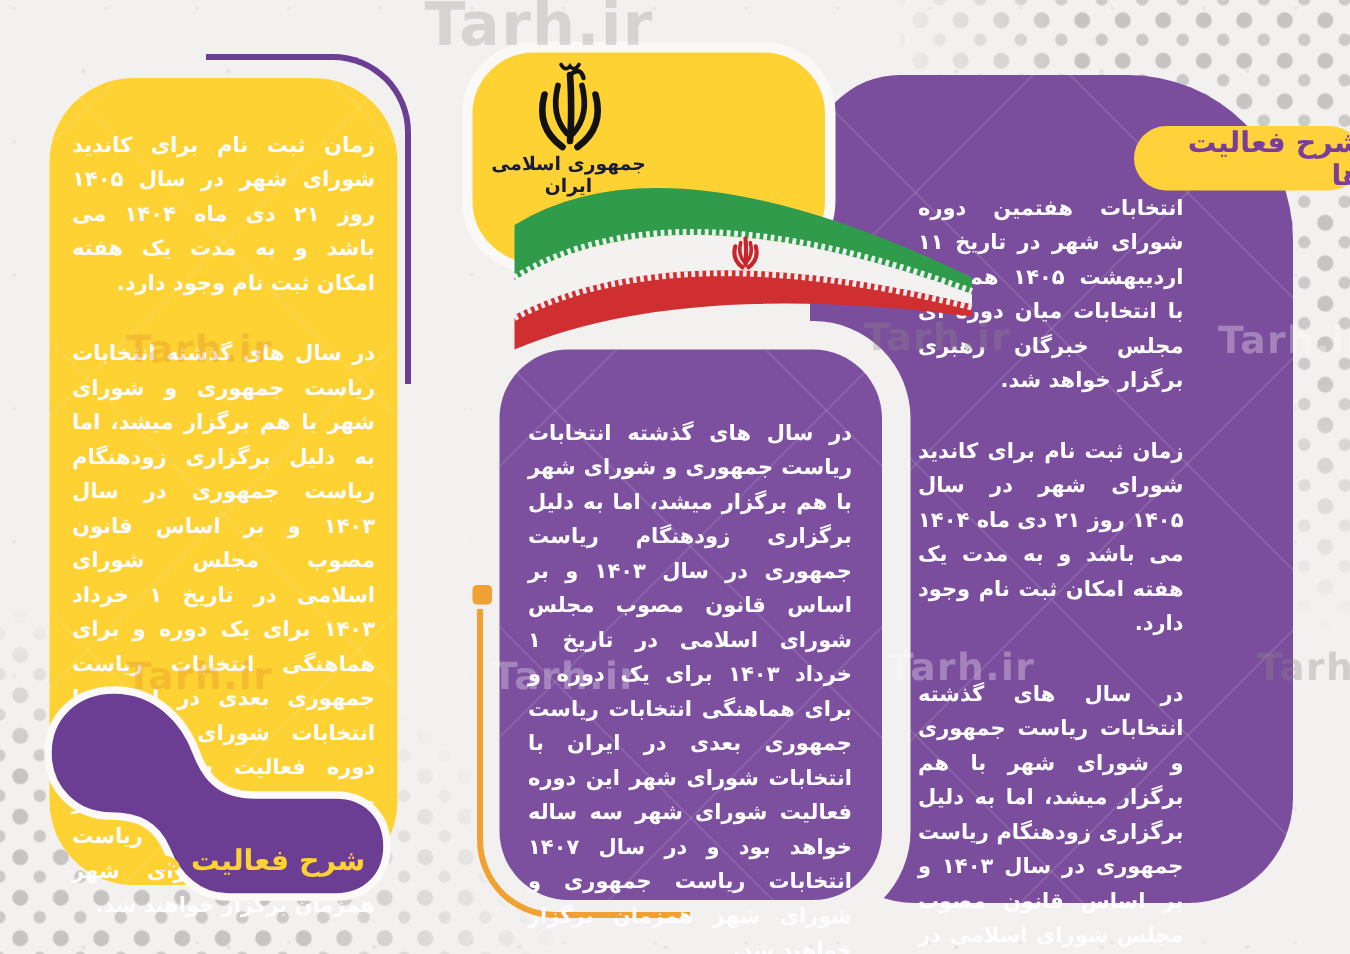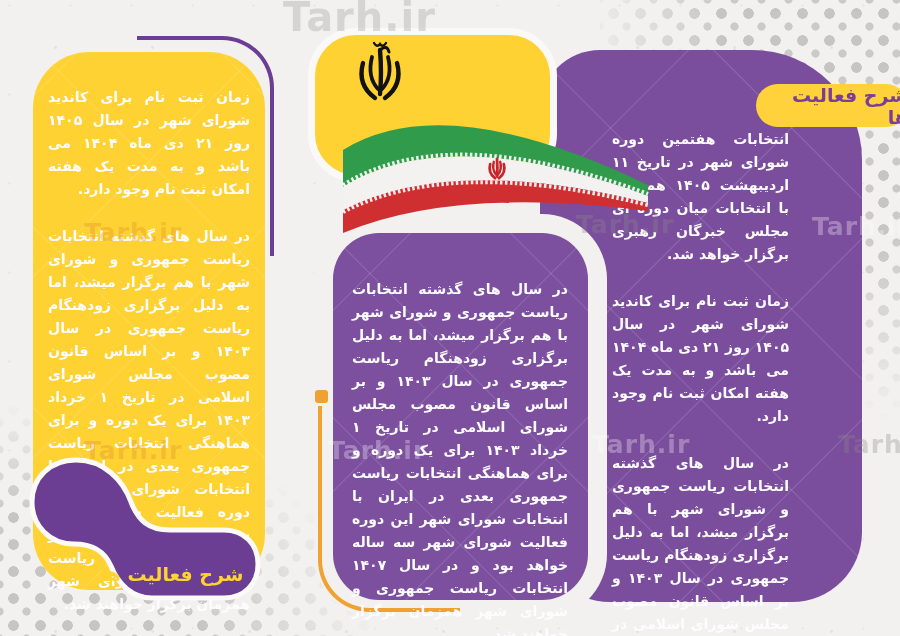--- a/index.html
+++ b/index.html
@@ -109,20 +109,21 @@
       <g fill="none" stroke="#121212" stroke-linecap="round">
         <path d="M -6,-32 Q -3,-27 0,-31 Q 3,-27 6,-32" stroke-width="2.4"></path>
         <path d="M 0,-25 Q 7,-31 9,-23" stroke-width="3"></path>
         <path d="M 0,-25 C 1,-13 1,8 0,19" stroke-width="4.4"></path>
         <path d="M -8,-18 Q -13,2 -2,14" stroke-width="3.8"></path>
         <path d="M 8,-18 Q 13,2 2,14" stroke-width="3.8"></path>
         <path d="M -17,-12 Q -23,10 -5,23" stroke-width="4.4"></path>
         <path d="M 17,-12 Q 23,10 5,23" stroke-width="4.4"></path>
       </g>
     </svg>
+    <div class="logo-name">جمهوری اسلامی ایران</div>
   </div>
 
   <svg class="abs flag-svg" viewBox="0 0 325 130">
     <path d="M13,38 Q115,-25 318,73 L318,84 Q118,10 13,75 Z" fill="#2F9B4B"></path>
     <path d="M13,75 Q118,10 318,84 L318,91 Q121,42 13,98 Z" fill="#F4F2F1"></path>
     <path d="M13,98 Q121,42 318,91 L318,99 Q124,74 13,121 Z" fill="#D02F32"></path>
     <path d="M13,73 Q118,8 318,82" fill="none" stroke="rgba(255,255,255,.9)" stroke-width="4" stroke-dasharray="2.5 2.4"></path>
     <path d="M13,100 Q121,44 318,93" fill="none" stroke="rgba(255,255,255,.9)" stroke-width="4" stroke-dasharray="2.5 2.4"></path>
     <g transform="translate(167,57) scale(0.40)" fill="none" stroke="#C8262B" stroke-linecap="round">
       <path d="M 0,-25 C 1,-13 1,8 0,19" stroke-width="7"></path>

